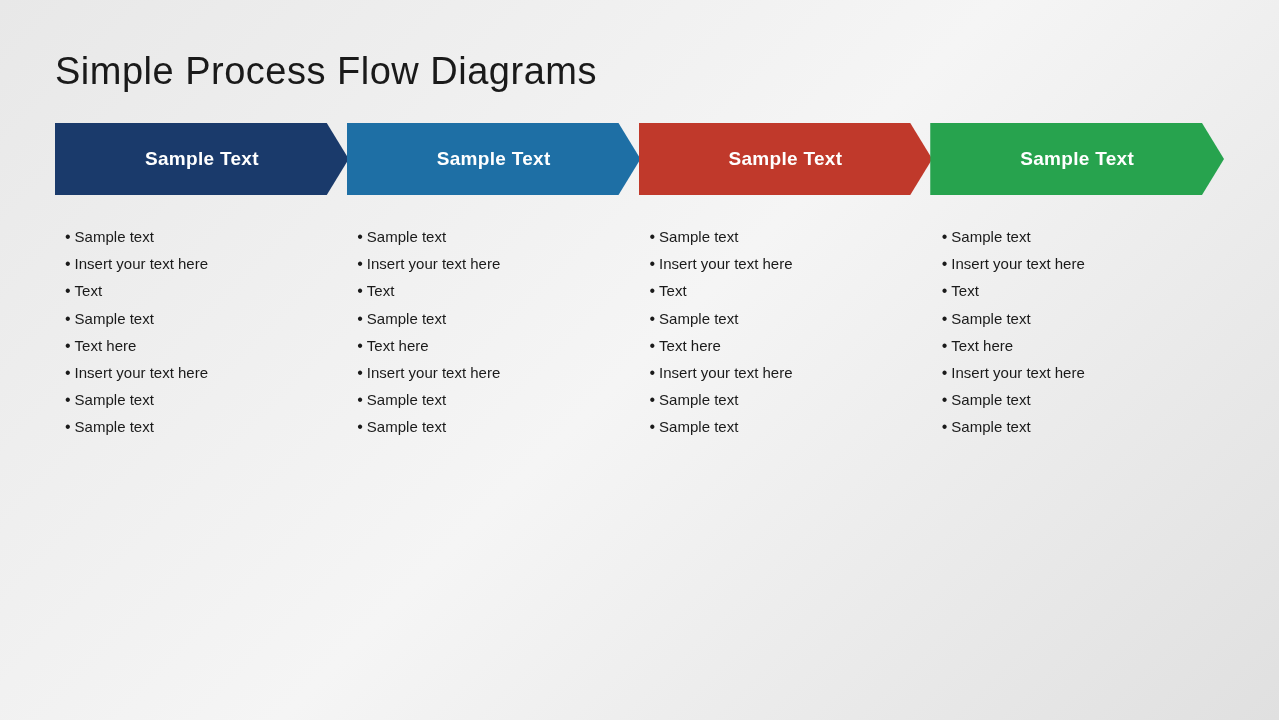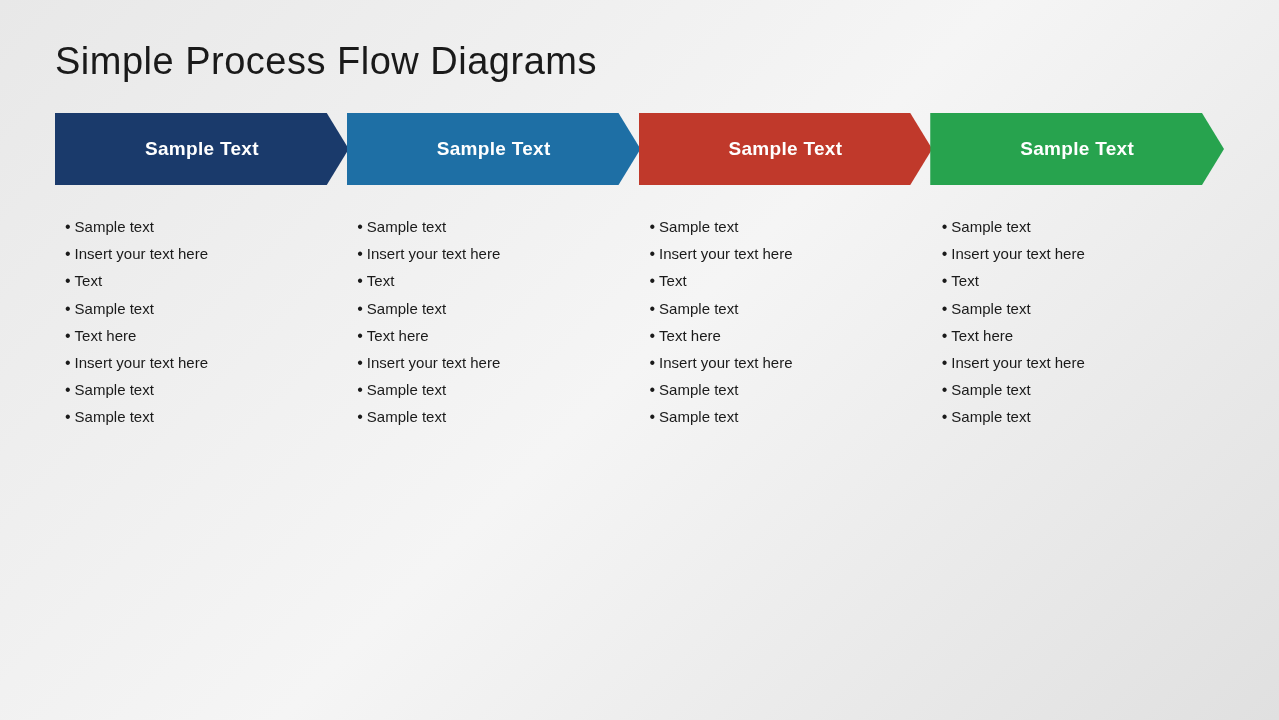--- a/index.html
+++ b/index.html
@@ -8,21 +8,21 @@
       width: 1279px;
       height: 720px;
       background: linear-gradient(135deg, #e8e8e8 0%, #f5f5f5 50%, #e0e0e0 100%);
       font-family: 'Segoe UI', Arial, sans-serif;
       overflow: hidden;
     }
 
     .slide {
       width: 1279px;
       height: 720px;
-      padding: 40px 55px 30px 55px;
+      padding: 50px 55px 30px 55px;
       display: flex;
       flex-direction: column;
     }
 
     .title {
       font-size: 38px;
       font-weight: 300;
       color: #1a1a1a;
       margin-bottom: 30px;
       letter-spacing: 0.5px;

